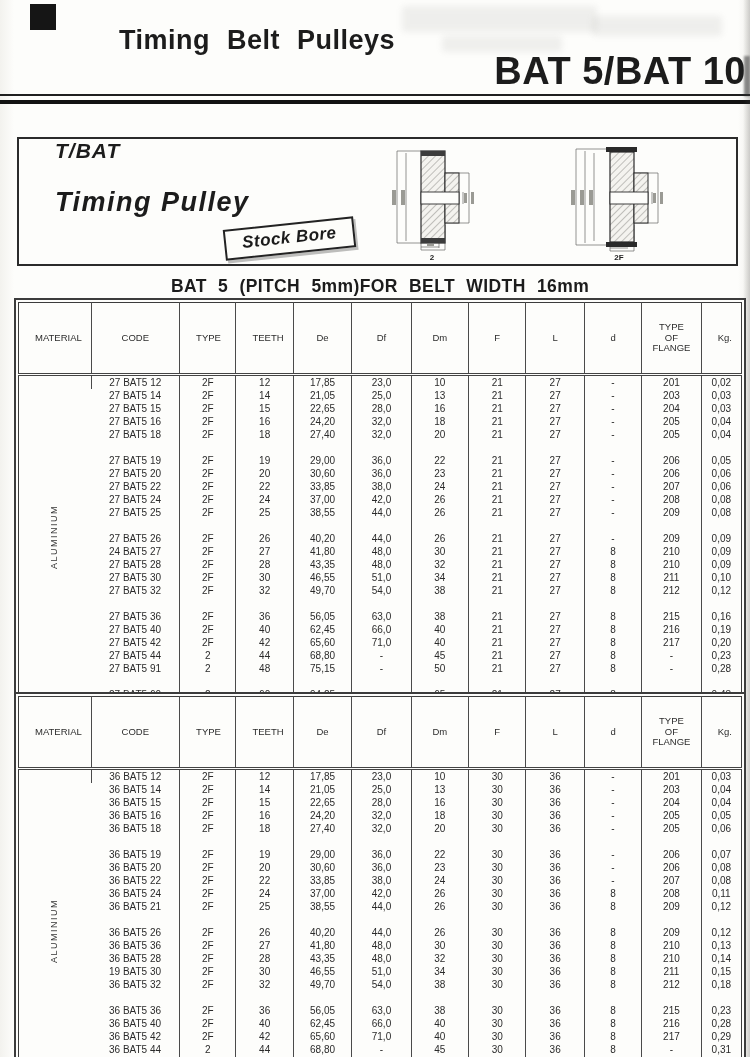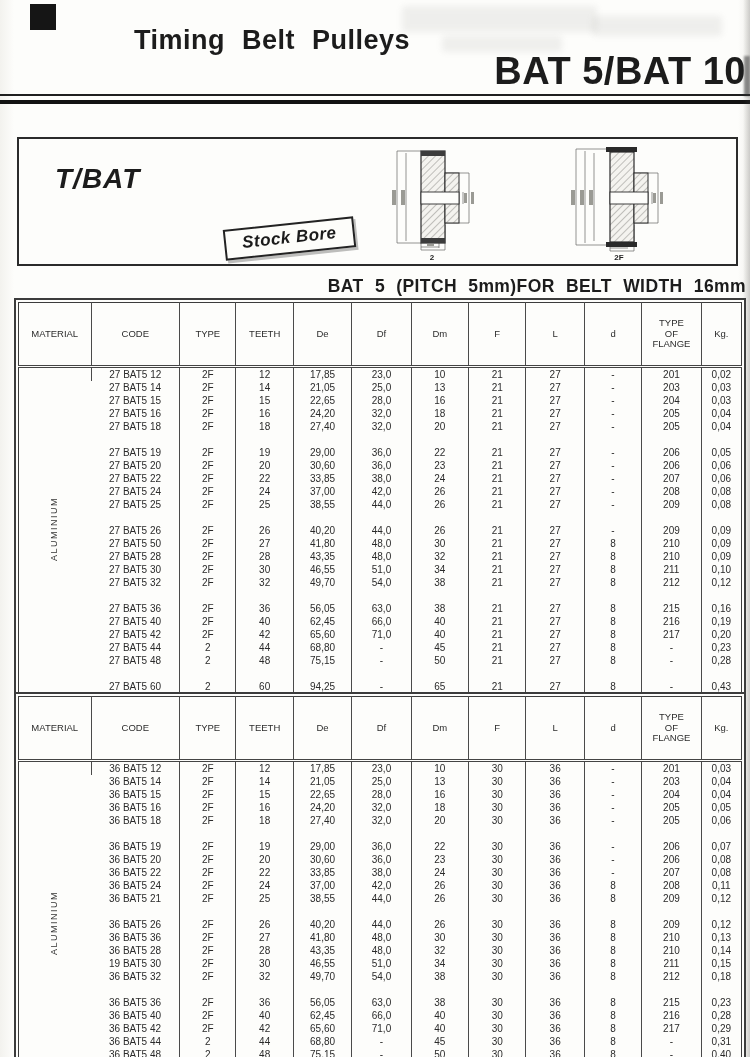--- a/index.html
+++ b/index.html
@@ -2,51 +2,51 @@
 <html><head>
 <meta charset="utf-8">
 <style>
   html,body{margin:0;padding:0;background:#d9d9d6;}
   #page{position:relative;width:750px;height:1057px;margin:0 auto;overflow:hidden;
         background:linear-gradient(90deg,#f3f2ee 0px,#fdfdfb 14px,#fdfdfb 738px,#f1f0ec 750px);
         font-family:"Liberation Sans",sans-serif;color:#1c1c1c;}
   
   .corner-mark{position:absolute;left:30px;top:4px;width:26px;height:26px;background:#151515;}
   .title-block{position:absolute;left:119px;top:24px;line-height:33px;}
-  .title-line1{font-size:27px;font-weight:bold;word-spacing:9px;letter-spacing:.5px;white-space:nowrap;margin-left:15px;}
+  .title-line1{font-size:27px;font-weight:bold;word-spacing:9px;letter-spacing:.5px;white-space:nowrap;}
   .title-line2{font-size:27px;font-weight:bold;letter-spacing:.2px;white-space:nowrap;}
   .title-right{position:absolute;right:4px;top:50px;font-size:38px;font-weight:bold;letter-spacing:.5px;white-space:nowrap;}
   .ghost{position:absolute;background:#8a8a86;opacity:.12;filter:blur(3px);border-radius:3px;}
   .edge-right{position:absolute;right:0;top:0;width:7px;height:100%;
               background:linear-gradient(90deg,rgba(0,0,0,0),rgba(70,70,70,.22));}
   .edge-curl{position:absolute;right:0;top:56px;width:6px;height:40px;background:rgba(45,45,45,.5);filter:blur(1px);}
   .double-rule{position:absolute;left:0;top:94px;width:750px;height:4px;
                border-top:2px solid #1f1f1f;border-bottom:4px solid #121212;}
   
   .banner{position:absolute;left:17px;top:137px;width:717px;height:125px;border:2px solid #2b2b2b;background:#fdfdfb;}
-  .brand1{position:absolute;left:36px;top:24px;font-size:28px;font-weight:bold;font-style:italic;letter-spacing:1px;}
+  .brand1{position:absolute;left:36px;top:0;font-size:21px;font-weight:bold;font-style:italic;letter-spacing:1px;}
   .brand2{position:absolute;left:36px;top:48px;font-size:27px;font-weight:bold;font-style:italic;letter-spacing:1.5px;}
   .stock-bore{position:absolute;left:205px;top:84px;transform:rotate(-6deg);border:2px solid #232323;
               background:#fdfdfa;padding:3px 16px 4px;font-size:17px;font-weight:bold;font-style:italic;
               letter-spacing:.5px;box-shadow:2px 3px 0 rgba(70,70,70,.35);white-space:nowrap;}
   .diagram{position:absolute;top:4px;width:120px;height:122px;}
   .diagram svg{display:block;}
   .diagram .dlabel{position:absolute;left:0;top:110px;width:110px;text-align:center;
                    font-size:8px;font-weight:bold;color:#222;}
   #diagram-2{left:358px;} #diagram-2f{left:545px;}
   
-  .section-title{position:absolute;left:14px;width:732px;text-align:right;font-size:17.5px;font-weight:bold;
+  .section-title{position:absolute;left:14px;width:732px;text-align:center;font-size:17.5px;font-weight:bold;
                  letter-spacing:.4px;word-spacing:6px;white-space:nowrap;}
   #sec1{top:276px;} #sec2{top:670px;}
   
   .tbl-wrap{position:absolute;left:14px;width:732px;border:2px solid #3c3c3c;padding:2px;background:#fdfdfb;box-sizing:border-box;}
   #tw1{top:298px;} #tw2{top:692px;}
   table.cat{border-collapse:collapse;table-layout:fixed;width:100%;border:1px solid #3c3c3c;}
   table.cat th{font-size:9.5px;font-weight:normal;color:#2c2c2c;line-height:1.15;vertical-align:middle;
-               border-bottom:3px double #444;height:38px;padding:8px;}
+               border-bottom:3px double #444;height:38px;padding:16px;}
   table.cat th:nth-child(11){padding:12px 10px;}
   table.cat td{font-size:10px;color:#2a2a2a;text-align:center;padding:0;height:13px;line-height:13px;
                overflow:hidden;white-space:nowrap;}
   table.cat th + th, table.cat td + td{border-left:1px solid #4a4a4a;}
   table.cat td.material-cell{border-left:none;}
   tr.gap td{height:13px;}
   .vertical-text{display:inline-block;writing-mode:vertical-rl;transform:rotate(180deg);
                  font-size:9px;letter-spacing:1.5px;color:#333;}
 </style>
 </head>
@@ -63,20 +63,21 @@
     <div class="title-line1">Timing Belt Pulleys</div>
   </div>
   <div class="title-right">BAT 5/BAT 10</div>
 
   <div class="double-rule"></div>
   <div class="edge-right"></div>
   <div class="edge-curl"></div>
 
   <div class="banner">
     <div class="brand1">T/BAT</div>
+    <div class="brand2">Timing Pulley</div>
     <div class="stock-bore">Stock Bore</div>
 
     <div class="diagram" id="diagram-2">
       <svg width="110" height="110" viewBox="0 0 110 110">
         <defs>
           <pattern id="hatchA" width="5" height="5" patternUnits="userSpaceOnUse" patternTransform="rotate(45)">
             <rect width="5" height="5" fill="#f4f3ef"></rect>
             <line x1="0" y1="0" x2="0" y2="5" stroke="#8a8a85" stroke-width="1"></line>
           </pattern>
         </defs>
@@ -359,21 +360,21 @@
             <td>40,20</td>
             <td>44,0</td>
             <td>26</td>
             <td>21</td>
             <td>27</td>
             <td>-</td>
             <td>209</td>
             <td>0,09</td>
           </tr>
           <tr>
-            <td>27 BAT5 50</td>
+            <td>24 BAT5 27</td>
             <td>2F</td>
             <td>27</td>
             <td>41,80</td>
             <td>48,0</td>
             <td>30</td>
             <td>21</td>
             <td>27</td>
             <td>8</td>
             <td>210</td>
             <td>0,09</td>
@@ -476,21 +477,21 @@
             <td>68,80</td>
             <td>-</td>
             <td>45</td>
             <td>21</td>
             <td>27</td>
             <td>8</td>
             <td>-</td>
             <td>0,23</td>
           </tr>
           <tr>
-            <td>27 BAT5 48</td>
+            <td>27 BAT5 91</td>
             <td>2</td>
             <td>48</td>
             <td>75,15</td>
             <td>-</td>
             <td>50</td>
             <td>21</td>
             <td>27</td>
             <td>8</td>
             <td>-</td>
             <td>0,28</td>

